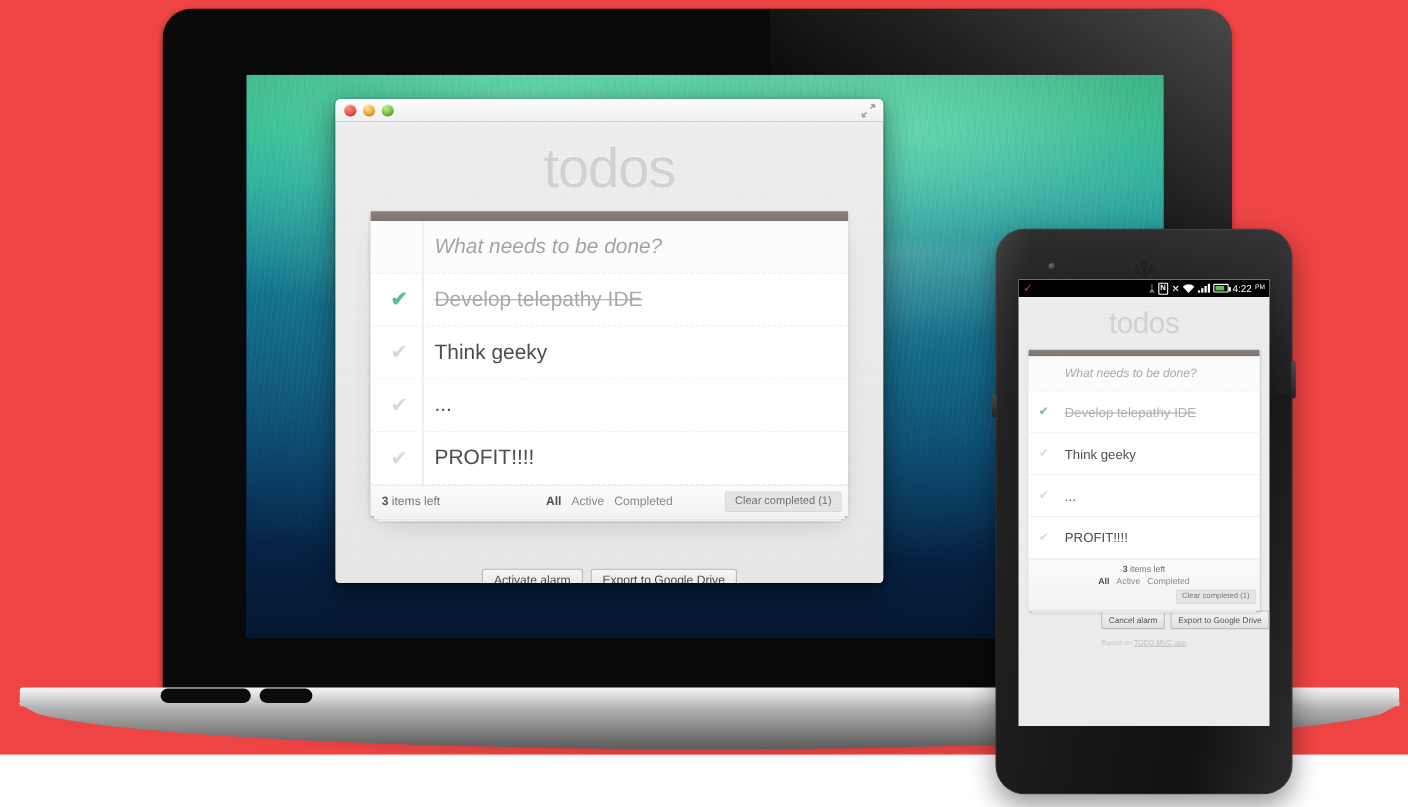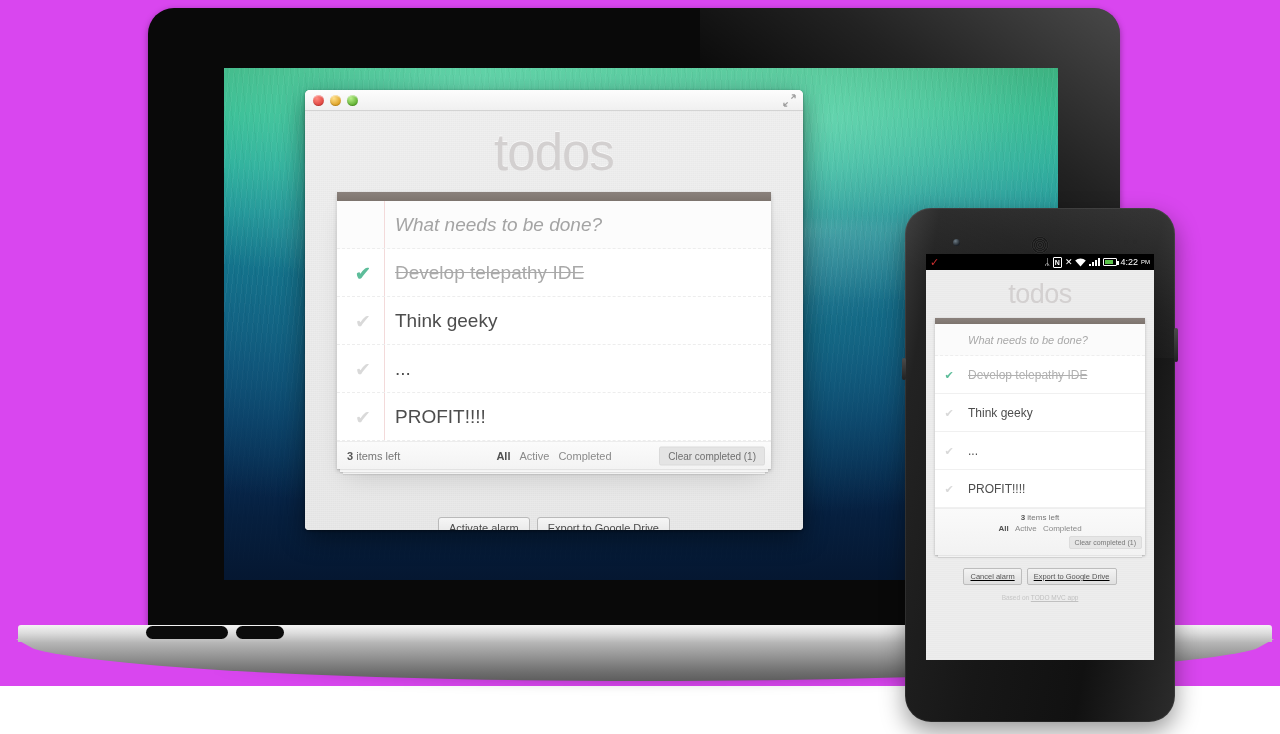--- a/index.html
+++ b/index.html
@@ -2,21 +2,21 @@
 <html><head>
 <meta charset="utf-8">
 <style>
   * { box-sizing: border-box; margin: 0; padding: 0; }
   html, body {
     width: 1280px; height: 734px;
     background: #ffffff;
     font-family: "Liberation Sans", sans-serif;
     overflow: hidden;
   }
-  #stage { position: relative; width: 1280px; height: 686px; background: #d946ef; }
+  #stage { position: relative; width: 1280px; height: 686px; background: #ef4444; }
 
   
   #laptop { position: absolute; left: 148px; top: 8px; width: 972px; height: 628px; }
   .lid {
     position: absolute; inset: 0;
     background: #090909;
     border-radius: 26px 26px 6px 6px;
     box-shadow: 0 2px 6px rgba(0,0,0,.35);
   }
   .lid-gloss {
@@ -238,21 +238,21 @@
     border-top: 1px solid #eee; padding: 4px 0 6px; font-size: 8px; color: #777;
     box-shadow: 0 1px 1px rgba(0,0,0,.07), 0 5px 0 -3px #f6f6f6, 0 6px 1px -3px rgba(0,0,0,.08);}
   .ph-f-count { text-align: center; }
   .ph-f-count b { color: #555; }
   .ph-f-filters { text-align: center; margin-top: 2px; }
   .ph-f-filters span { color: #8a8a8a; margin: 0 2px; }
   .ph-f-filters span.sel { color: #4f4f4f; font-weight: bold; }
   .ph-f-clear { text-align: right; margin: 3px 3px 0 0; }
   .ph-f-clear span { display:inline-block; background:#e6e6e6; border:1px solid #dcdcdc;
     border-radius: 2px; padding: 2px 5px; font-size: 7px; color: #777; }
-  .ph-actions { margin-top: 13px; display: flex; justify-content: center; gap: 5px; text-decoration: underline; }
+  .ph-actions { display: flex; justify-content: flex-end; gap: 5px; }
   .ph-act {
     background: linear-gradient(180deg,#f3f3f3,#e0e0e0); border: 1px solid #bdbdbd;
     border-radius: 2px; padding: 3px 6px; font-size: 7.5px; color: #555;
   }
   .ph-credit { margin-top: 9px; text-align: center; font-size: 6.5px; color: #c6c6c6; }
   .ph-credit a { color: #c0c0c0; text-decoration: underline; }
   .ph-shadow { position: absolute; left: 12px; top: 500px; width: 246px; height: 26px;
     background: radial-gradient(ellipse 50% 50% at 50% 0%, rgba(0,0,0,.30), rgba(0,0,0,0) 72%); filter: blur(4px); }
 </style>
 </head>

